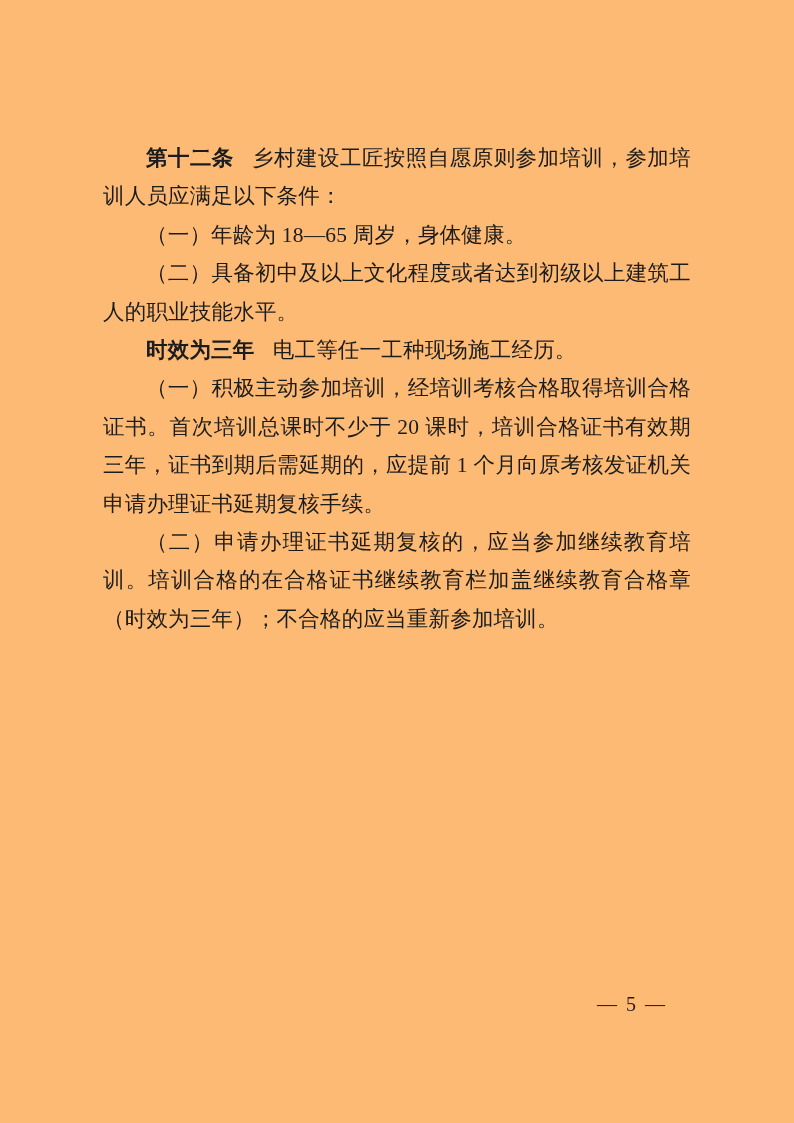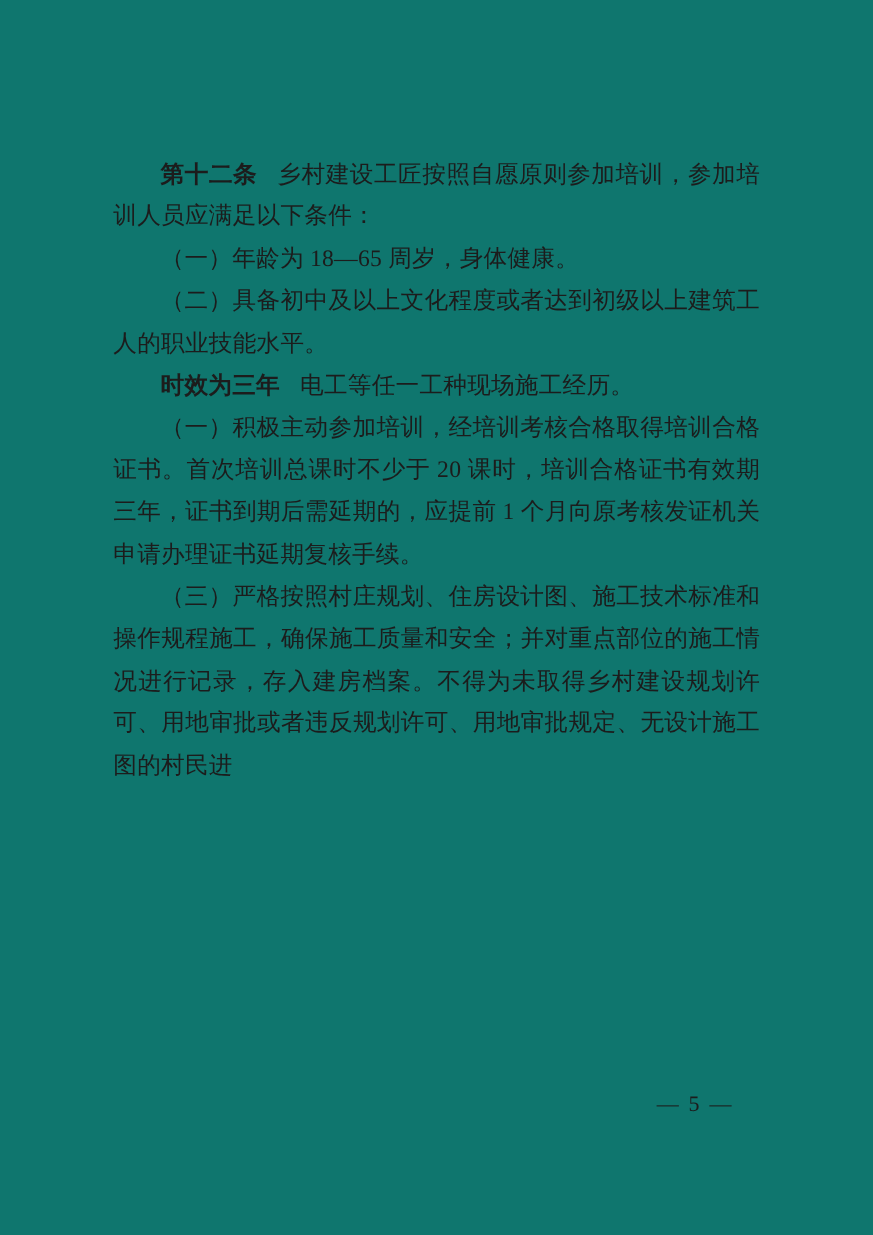--- a/index.html
+++ b/index.html
@@ -8,21 +8,21 @@
     height: 1123px;
     background: #ffffff;
     position: relative;
     overflow: hidden;
     font-family: "Liberation Serif", "DejaVu Serif", serif;
     color: #1c1c1c;
   }
   .doc-page {
     position: absolute;
     inset: 0;
-    background: #0f766e;
+    background: #fdba74;
   }
   .doc-body {
     position: absolute;
     left: 103px;
     top: 139px;
     width: 588px;
     font-size: 21.5px;
     line-height: 38.4px;
     text-align: justify;
     text-justify: inter-ideograph;
@@ -58,17 +58,17 @@
   <p><span>（一）年龄为 18—65 周岁，身体健康。</span></p>
 
   <p><span>（二）具备初中及以上文化程度或者达到初级以上建筑工人的职业技能水平。</span></p>
 
 
 
   <p><span class="lead">时效为三年</span><span>电工等任一工种现场施工经历。</span></p>
 
   <p><span>（一）积极主动参加培训，经培训考核合格取得培训合格证书。首次培训总课时不少于 20 课时，培训合格证书有效期三年，证书到期后需延期的，应提前 1 个月向原考核发证机关申请办理证书延期复核手续。</span></p>
 
+  <p><span>（二）申请办理证书延期复核的，应当参加继续教育培训。培训合格的在合格证书继续教育栏加盖继续教育合格章（时效为三年）；不合格的应当重新参加培训。</span></p>
 
-  <p><span>（三）严格按照村庄规划、住房设计图、施工技术标准和操作规程施工，确保施工质量和安全；并对重点部位的施工情况进行记录，存入建房档案。不得为未取得乡村建设规划许可、用地审批或者违反规划许可、用地审批规定、无设计施工图的村民进</span></p>
 </div>
   <div class="footer-pagenum">— 5 —</div>
 </div>
 
 </body></html>

